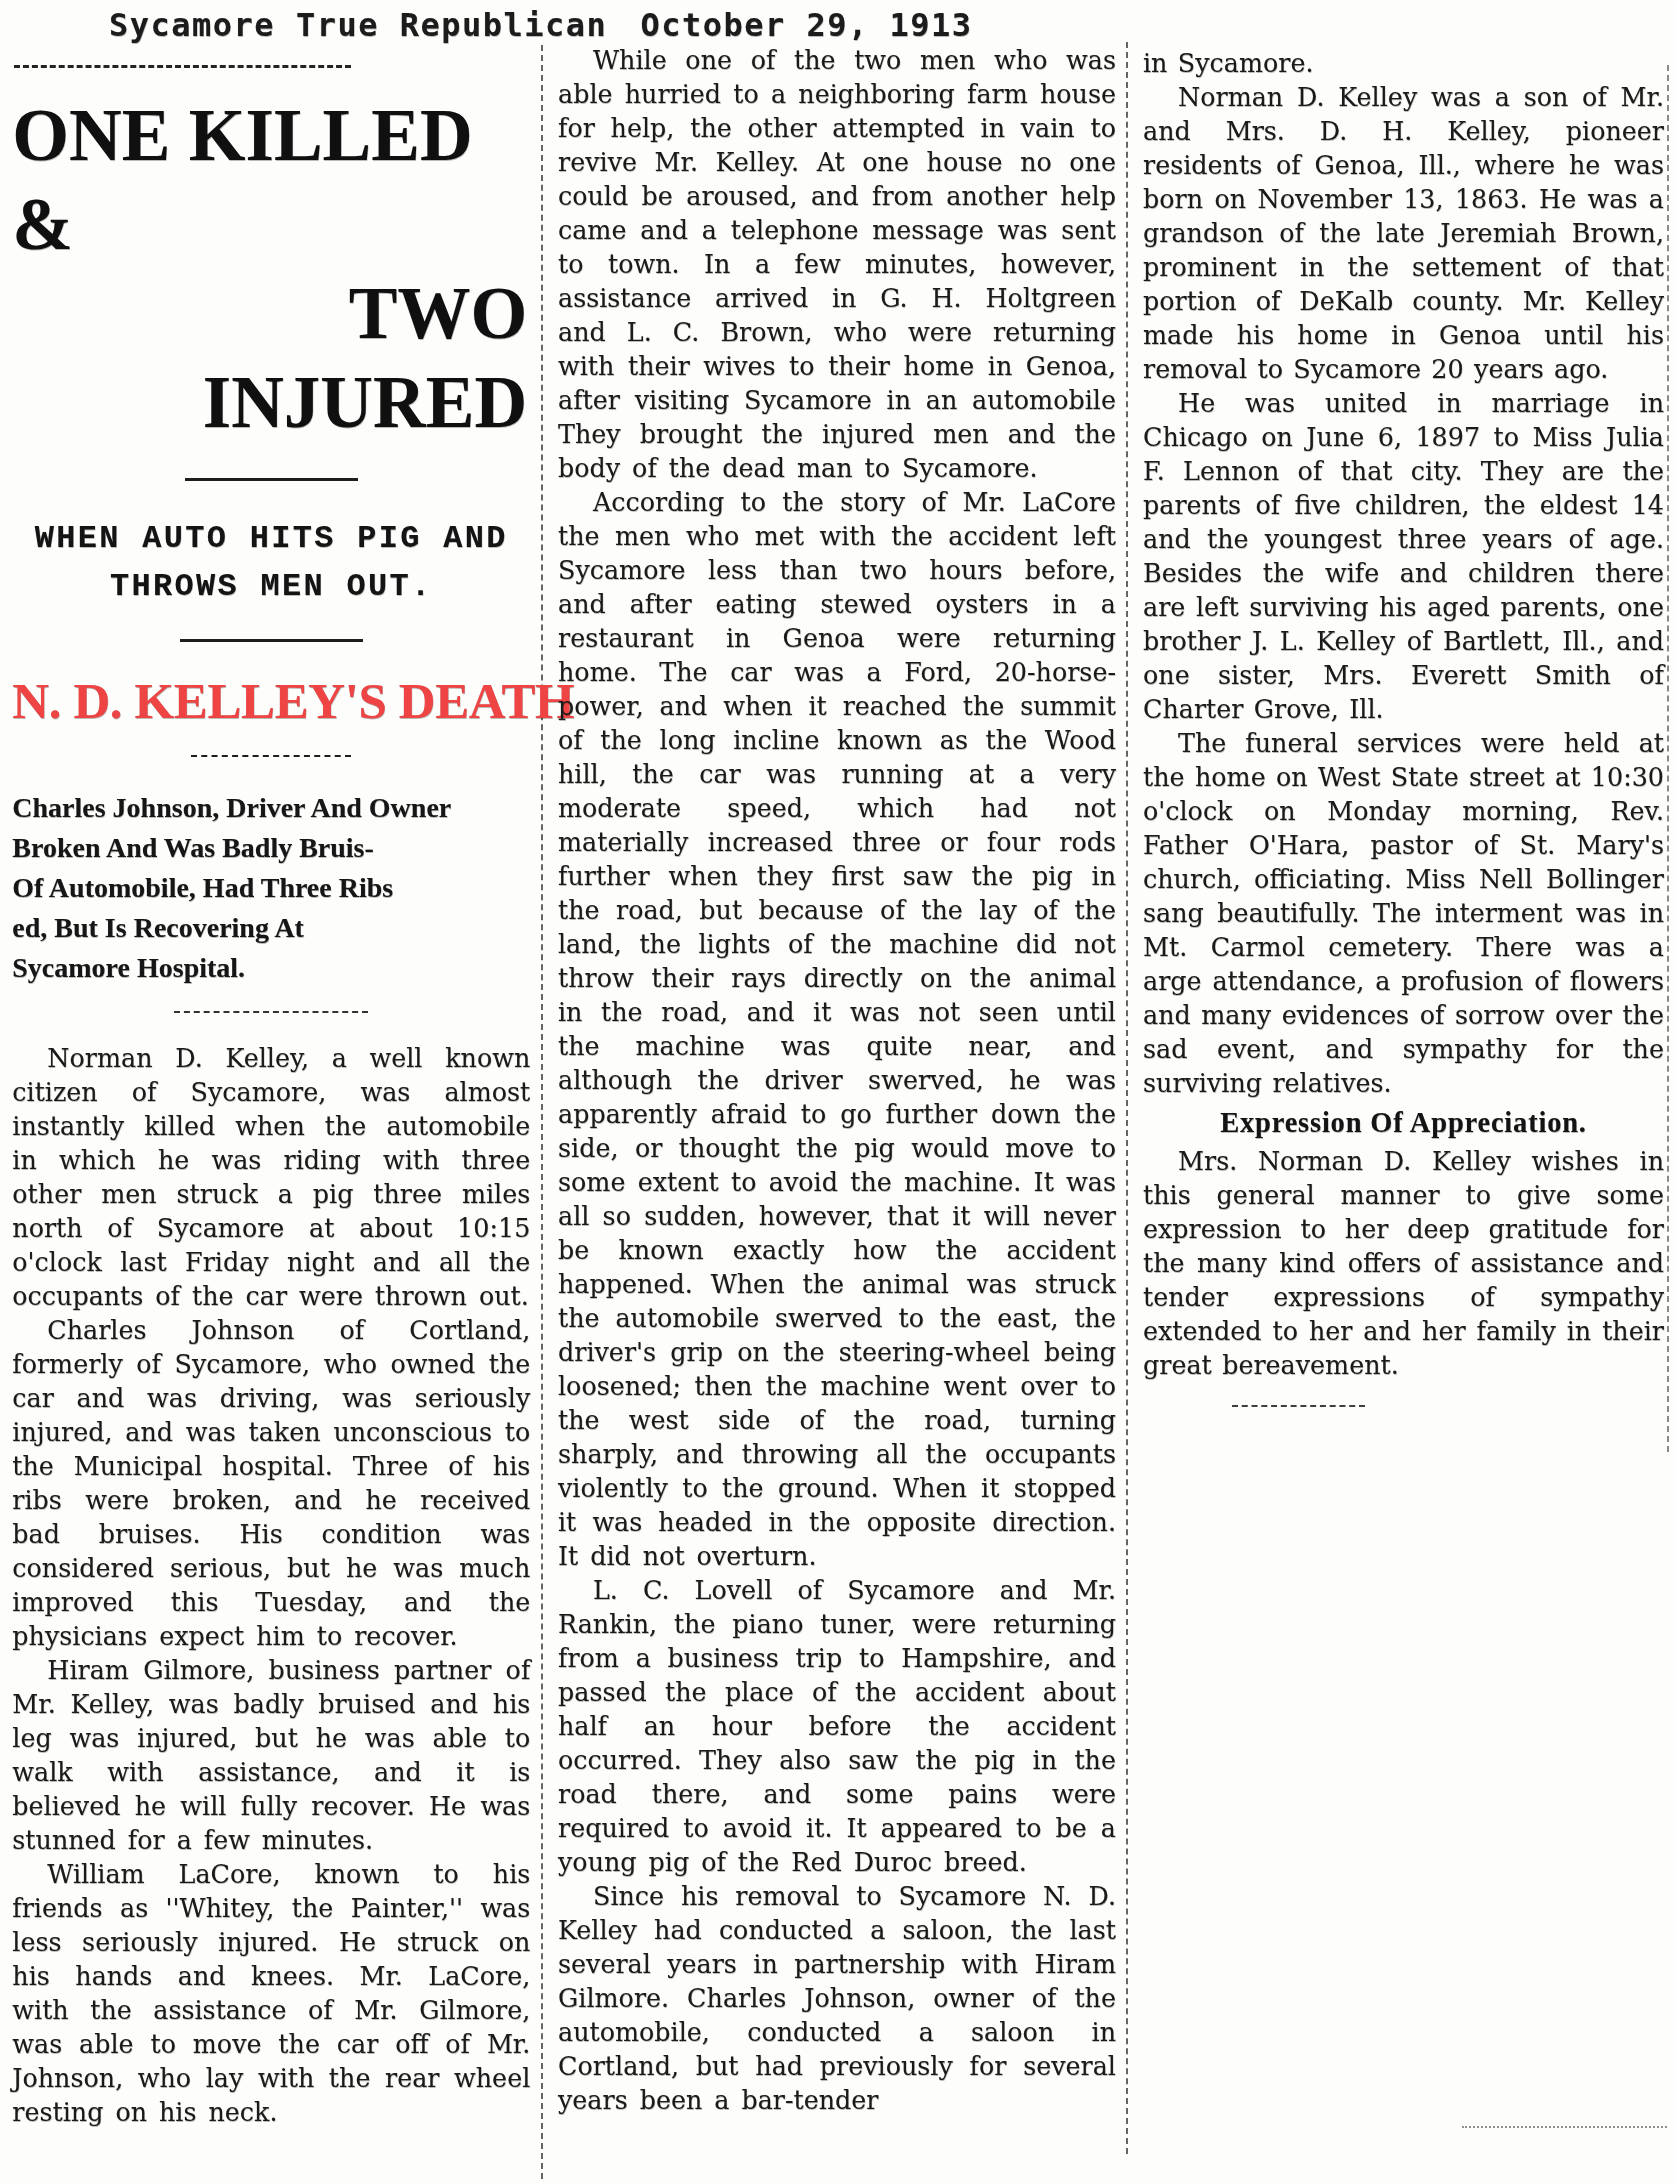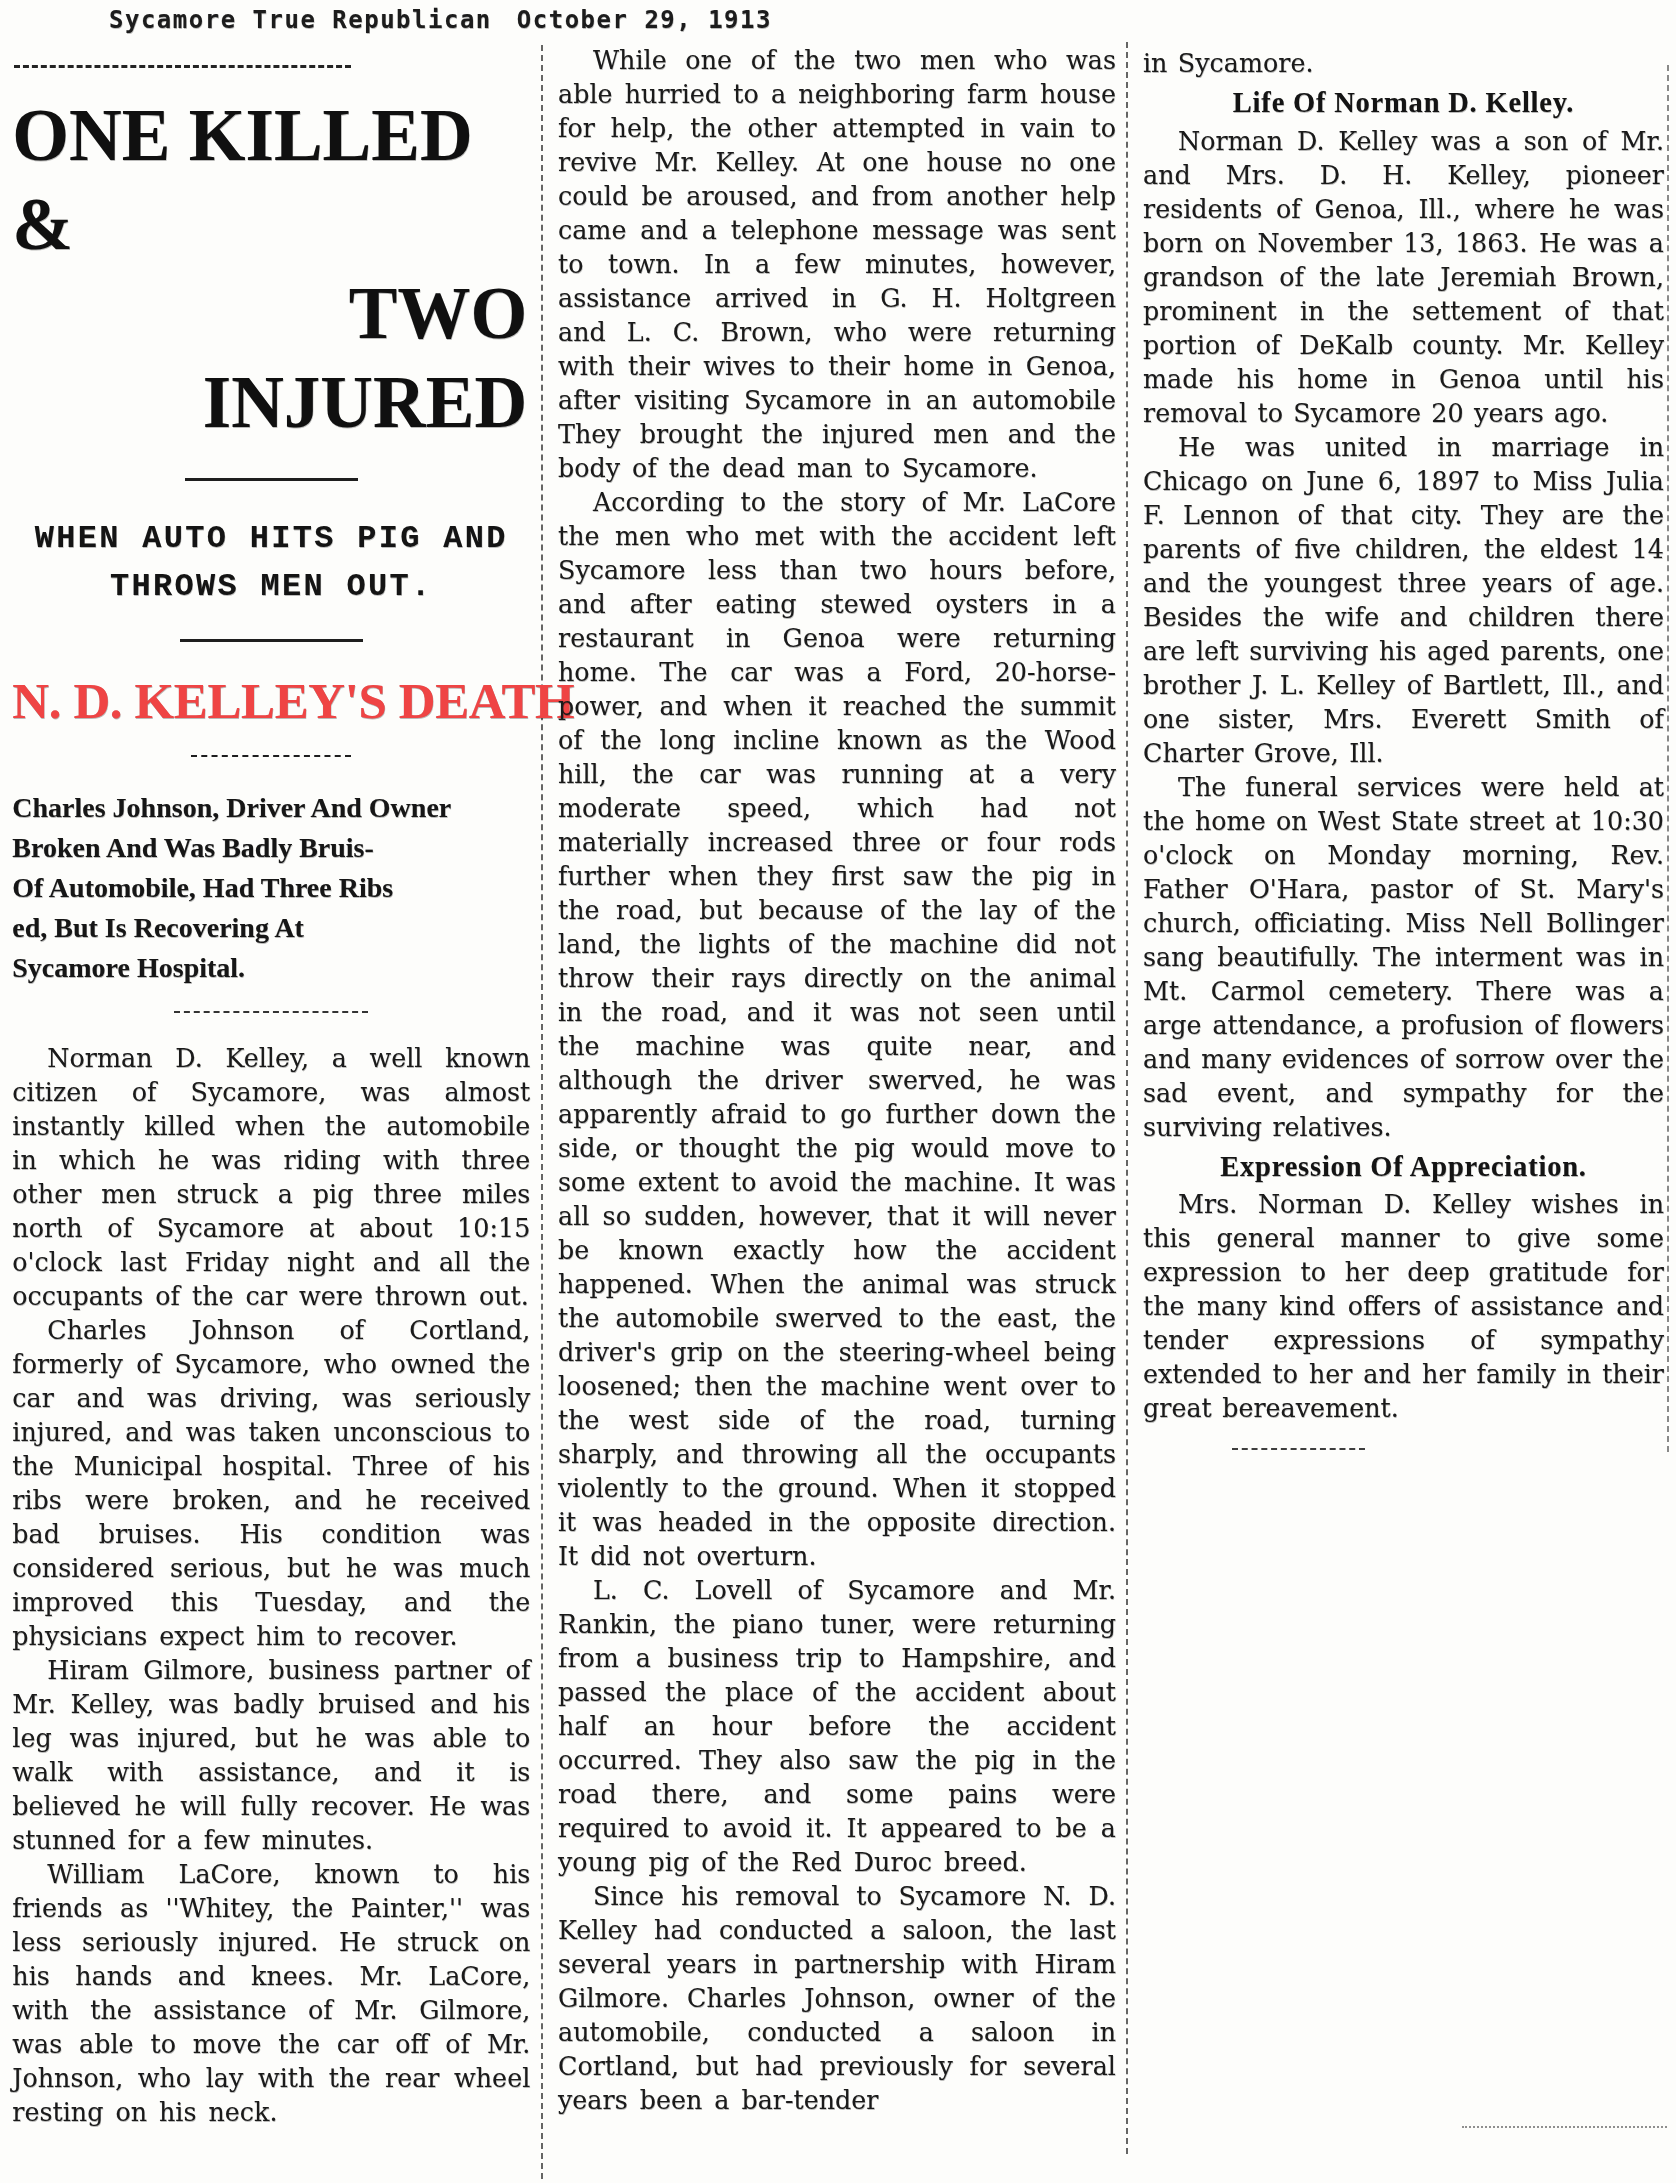--- a/index.html
+++ b/index.html
@@ -4,23 +4,23 @@
 <style>
   html,body{margin:0;padding:0;}
   body{
     width:1676px;height:2183px;position:relative;overflow:hidden;
     background:#fdfdfb;color:#181818;
     font-family:"DejaVu Serif",serif;
   }
   .ink{text-shadow:0.5px 0.6px 0 rgba(15,15,15,.28),-0.3px -0.2px 0 rgba(15,15,15,.16);}
   
   .masthead{
-    position:absolute;top:6.2px;left:109px;display:flex;gap:25px;
+    position:absolute;top:6.2px;left:109px;display:flex;gap:33px;
     font-family:"DejaVu Sans Mono",monospace;font-weight:700;
-    font-size:24px;letter-spacing:1.5px;color:#1c1c1c;white-space:nowrap;justify-content:center;
+    font-size:32px;letter-spacing:1.5px;color:#1c1c1c;white-space:nowrap;justify-content:center;
   }
   
   .col{position:absolute;}
   #col1{left:12.3px;top:65px;width:518px;}
   #col2{left:558px;top:43px;width:558px;}
   #col3{left:1143px;top:46px;width:521px;}
   .vrule{position:absolute;width:0;border-left:2.3px dashed rgba(50,50,50,.75);}
   #vr1{left:541px;top:45px;height:2134px;}
   #vr2{left:1126px;top:42px;height:2112px;}
   #vr3{left:1667px;top:65px;height:1387px;border-left-style:dashed;border-left-color:rgba(60,60,60,.6);}
@@ -87,21 +87,20 @@
 
 <div class="col ink" id="col2">
   <p class="bp">While one of the two men who was able hurried to a neighboring farm house for help, the other attempted in vain to revive Mr. Kelley. At one house no one could be aroused, and from another help came and a telephone message was sent to town. In a few minutes, however, assistance arrived in G. H. Holtgreen and L. C. Brown, who were returning with their wives to their home in Genoa, after visiting Sycamore in an automobile They brought the injured men and the body of the dead man to Sycamore.</p>
   <p class="bp">According to the story of Mr. LaCore the men who met with the accident left Sycamore less than two hours before, and after eating stewed oysters in a restaurant in Genoa were returning home. The car was a Ford, 20-horse-power, and when it reached the summit of the long incline known as the Wood hill, the car was running at a very moderate speed, which had not materially increased three or four rods further when they first saw the pig in the road, but because of the lay of the land, the lights of the machine did not throw their rays directly on the animal in the road, and it was not seen until the machine was quite near, and although the driver swerved, he was apparently afraid to go further down the side, or thought the pig would move to some extent to avoid the machine. It was all so sudden, however, that it will never be known exactly how the accident happened. When the animal was struck the automobile swerved to the east, the driver's grip on the steering-wheel being loosened; then the machine went over to the west side of the road, turning sharply, and throwing all the occupants violently to the ground. When it stopped it was headed in the opposite direction. It did not overturn.</p>
   <p class="bp">L. C. Lovell of Sycamore and Mr. Rankin, the piano tuner, were returning from a business trip to Hampshire, and passed the place of the accident about half an hour before the accident occurred. They also saw the pig in the road there, and some pains were required to avoid it. It appeared to be a young pig of the Red Duroc breed.</p>
   <p class="bp">Since his removal to Sycamore N. D. Kelley had conducted a saloon, the last several years in partnership with Hiram Gilmore. Charles Johnson, owner of the automobile, conducted a saloon in Cortland, but had previously for several years been a bar-tender</p>
 </div>
 
 <div class="col ink" id="col3">
   <p class="bp no-indent">in Sycamore.</p>
-  <div class="c3head">Life Of Norman D. Kelley.</div>
   <p class="bp">Norman D. Kelley was a son of Mr. and Mrs. D. H. Kelley, pioneer residents of Genoa, Ill., where he was born on November 13, 1863. He was a grandson of the late Jeremiah Brown, prominent in the settement of that portion of DeKalb county. Mr. Kelley made his home in Genoa until his removal to Sycamore 20 years ago.</p>
   <p class="bp">He was united in marriage in Chicago on June 6, 1897 to Miss Julia F. Lennon of that city. They are the parents of five children, the eldest 14 and the youngest three years of age. Besides the wife and children there are left surviving his aged parents, one brother J. L. Kelley of Bartlett, Ill., and one sister, Mrs. Everett Smith of Charter Grove, Ill.</p>
   <p class="bp">The funeral services were held at the home on West State street at 10:30 o'clock on Monday morning, Rev. Father O'Hara, pastor of St. Mary's church, officiating. Miss Nell Bollinger sang beautifully. The interment was in Mt. Carmol cemetery. There was a arge attendance, a profusion of flowers and many evidences of sorrow over the sad event, and sympathy for the surviving relatives.</p>
   <div class="c3head">Expression Of Appreciation.</div>
   <p class="bp">Mrs. Norman D. Kelley wishes in this general manner to give some expression to her deep gratitude for the many kind offers of assistance and tender expressions of sympathy extended to her and her family in their great bereavement.</p>
   <div class="end-rule"></div>
 </div>
 
 <div class="bottom-dots"></div>
 

